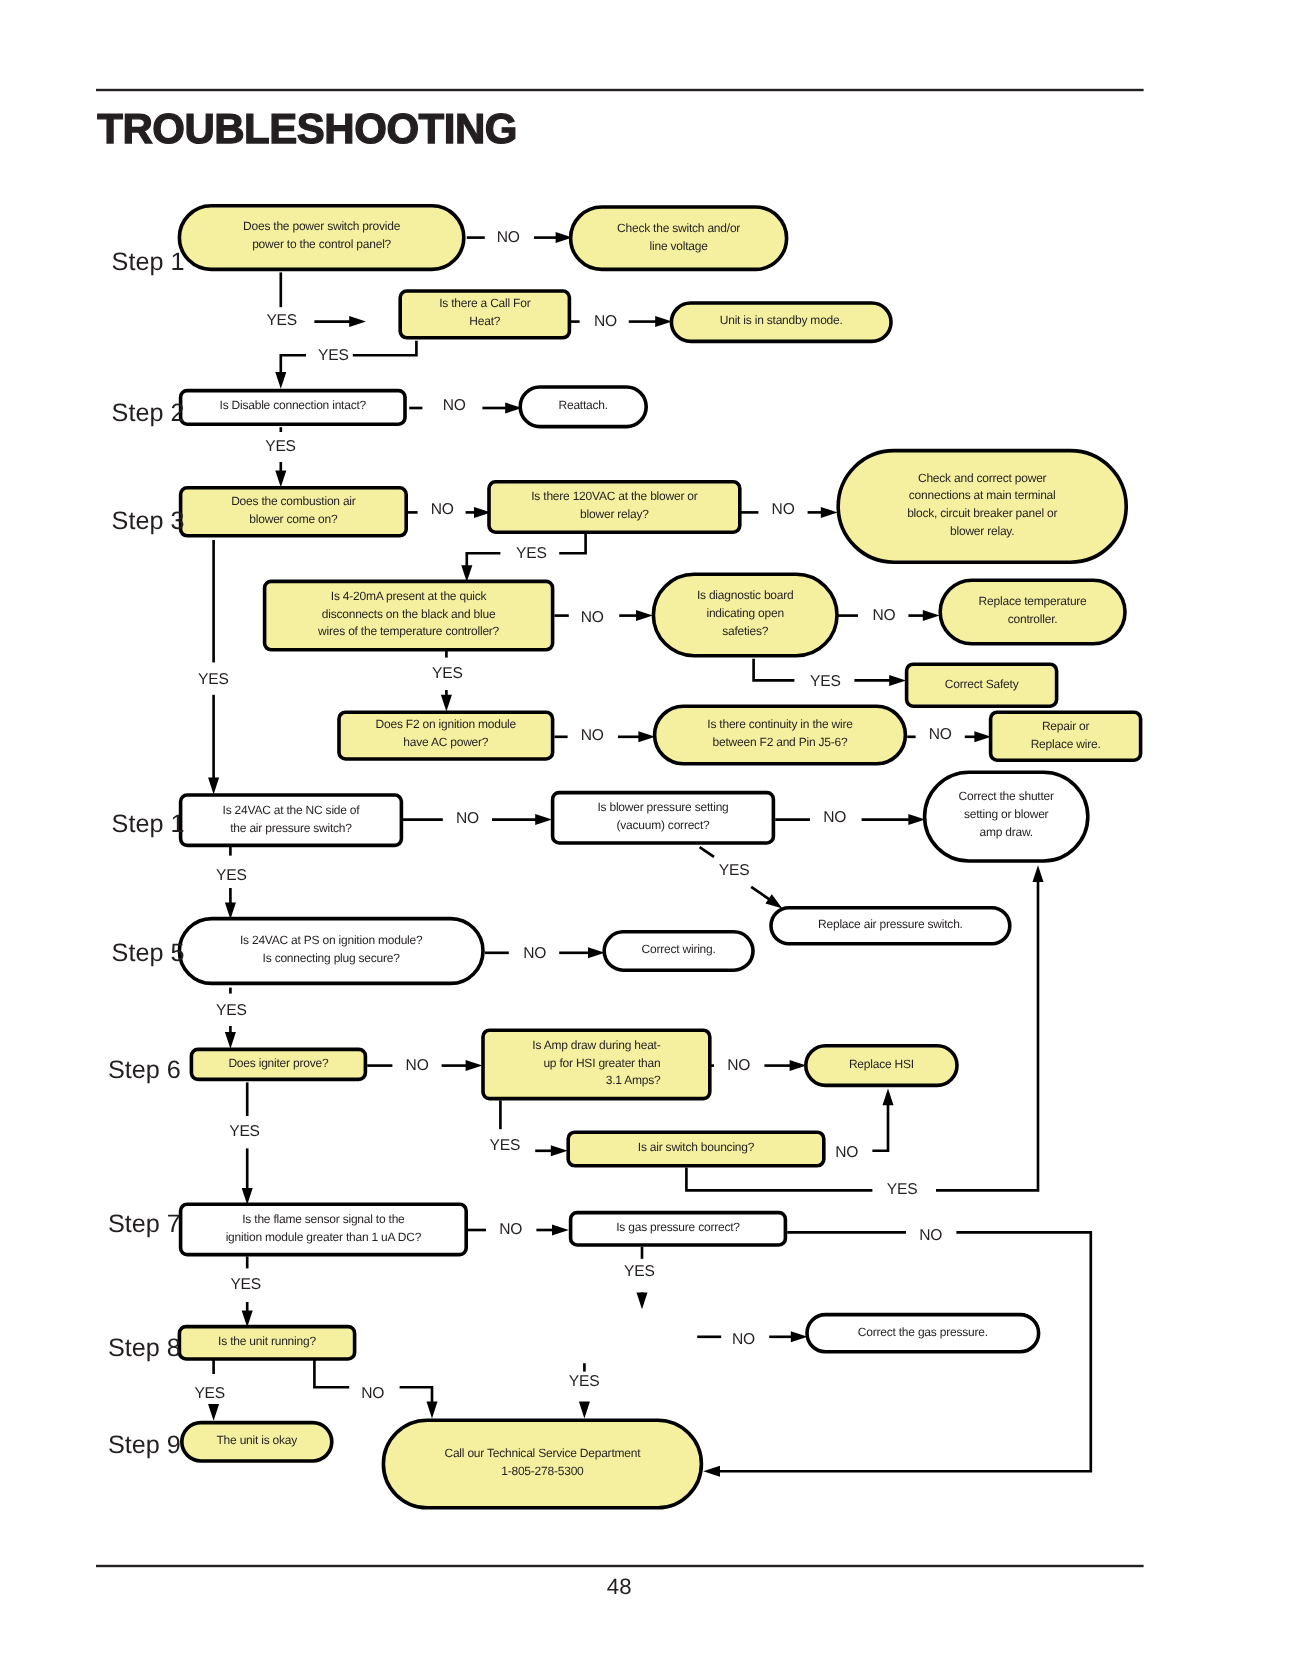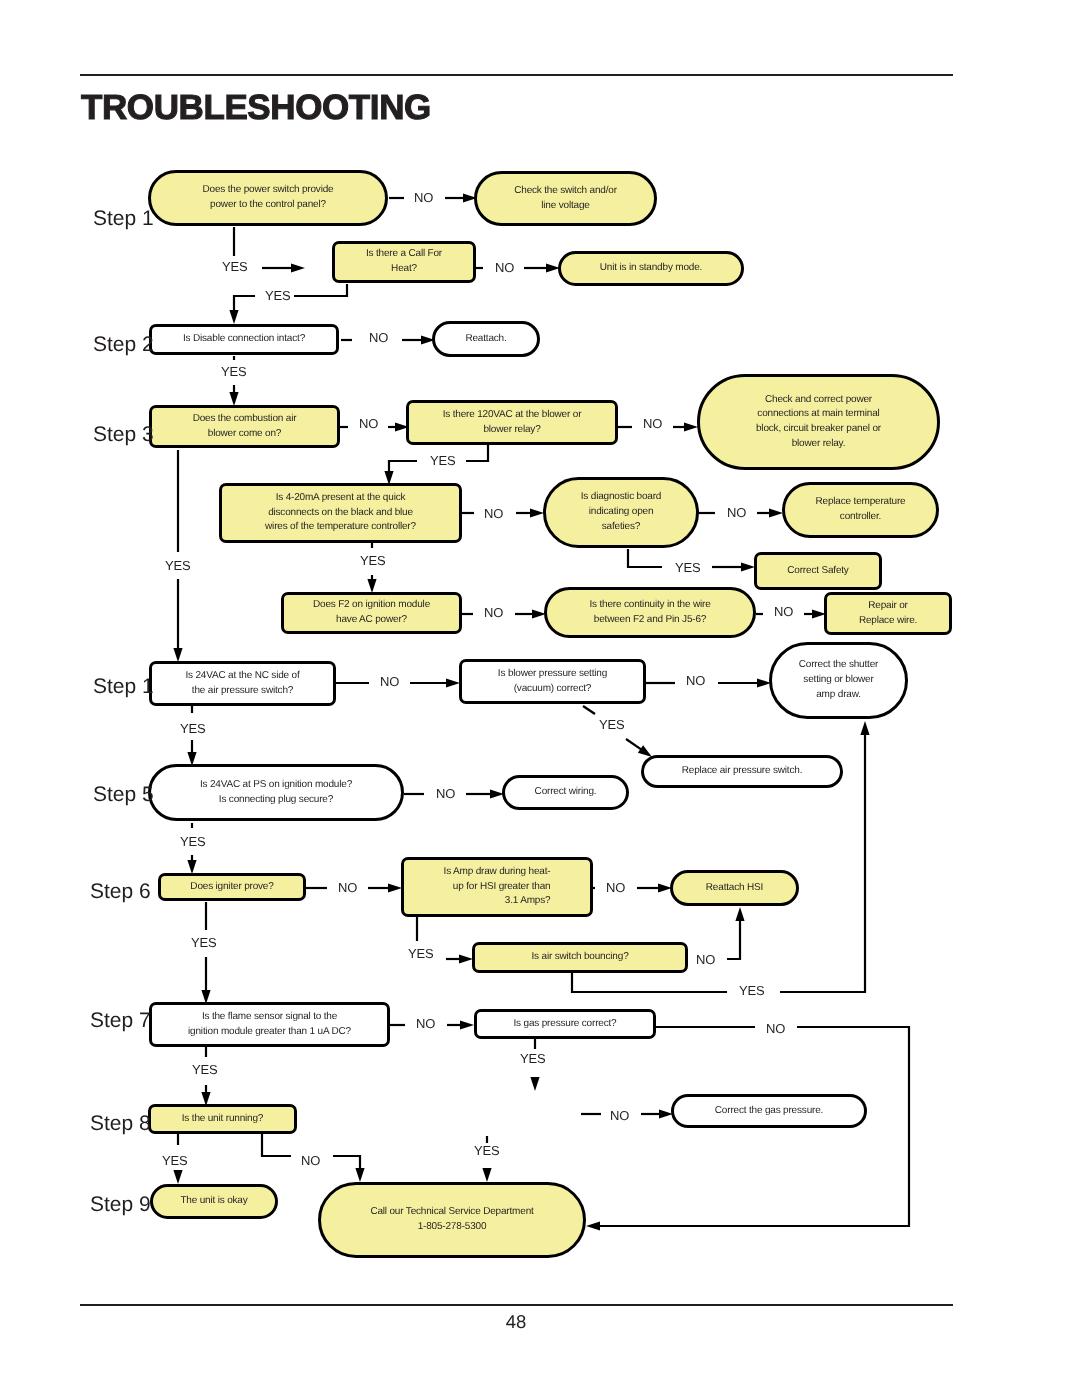--- a/index.html
+++ b/index.html
@@ -207,21 +207,21 @@
       <div class="node white pill" style="left: 502px; top: 775px; width: 127px; height: 35px;">
         <div>Correct wiring.</div>
       </div>
       <div class="node yellow rr" style="left: 158px; top: 873px; width: 148px; height: 28px;">
         <div>Does igniter prove?</div>
       </div>
       <div class="node yellow rr" style="left: 401px; top: 857px; width: 192px; height: 60px; text-align: right;">
         <div>Is Amp draw during heat-<br>up for HSI greater than<br>3.1 Amps?</div>
       </div>
       <div class="node yellow pill" style="left: 670px; top: 870px; width: 129px; height: 36px;">
-        <div>Reattach HSI</div>
+        <div>Replace HSI</div>
       </div>
       <div class="node yellow rr" style="left: 472px; top: 942px; width: 216px; height: 31px;">
         <div>Is air switch bouncing?</div>
       </div>
       <div class="node white rr" style="left: 149px; top: 1002px; width: 241px; height: 45px;">
         <div>Is the flame sensor signal to the<br>ignition module greater than 1 uA DC?</div>
       </div>
       <div class="node white rr" style="left: 474px; top: 1009px; width: 182px; height: 30px;">
         <div>Is gas pressure correct?</div>
       </div>

